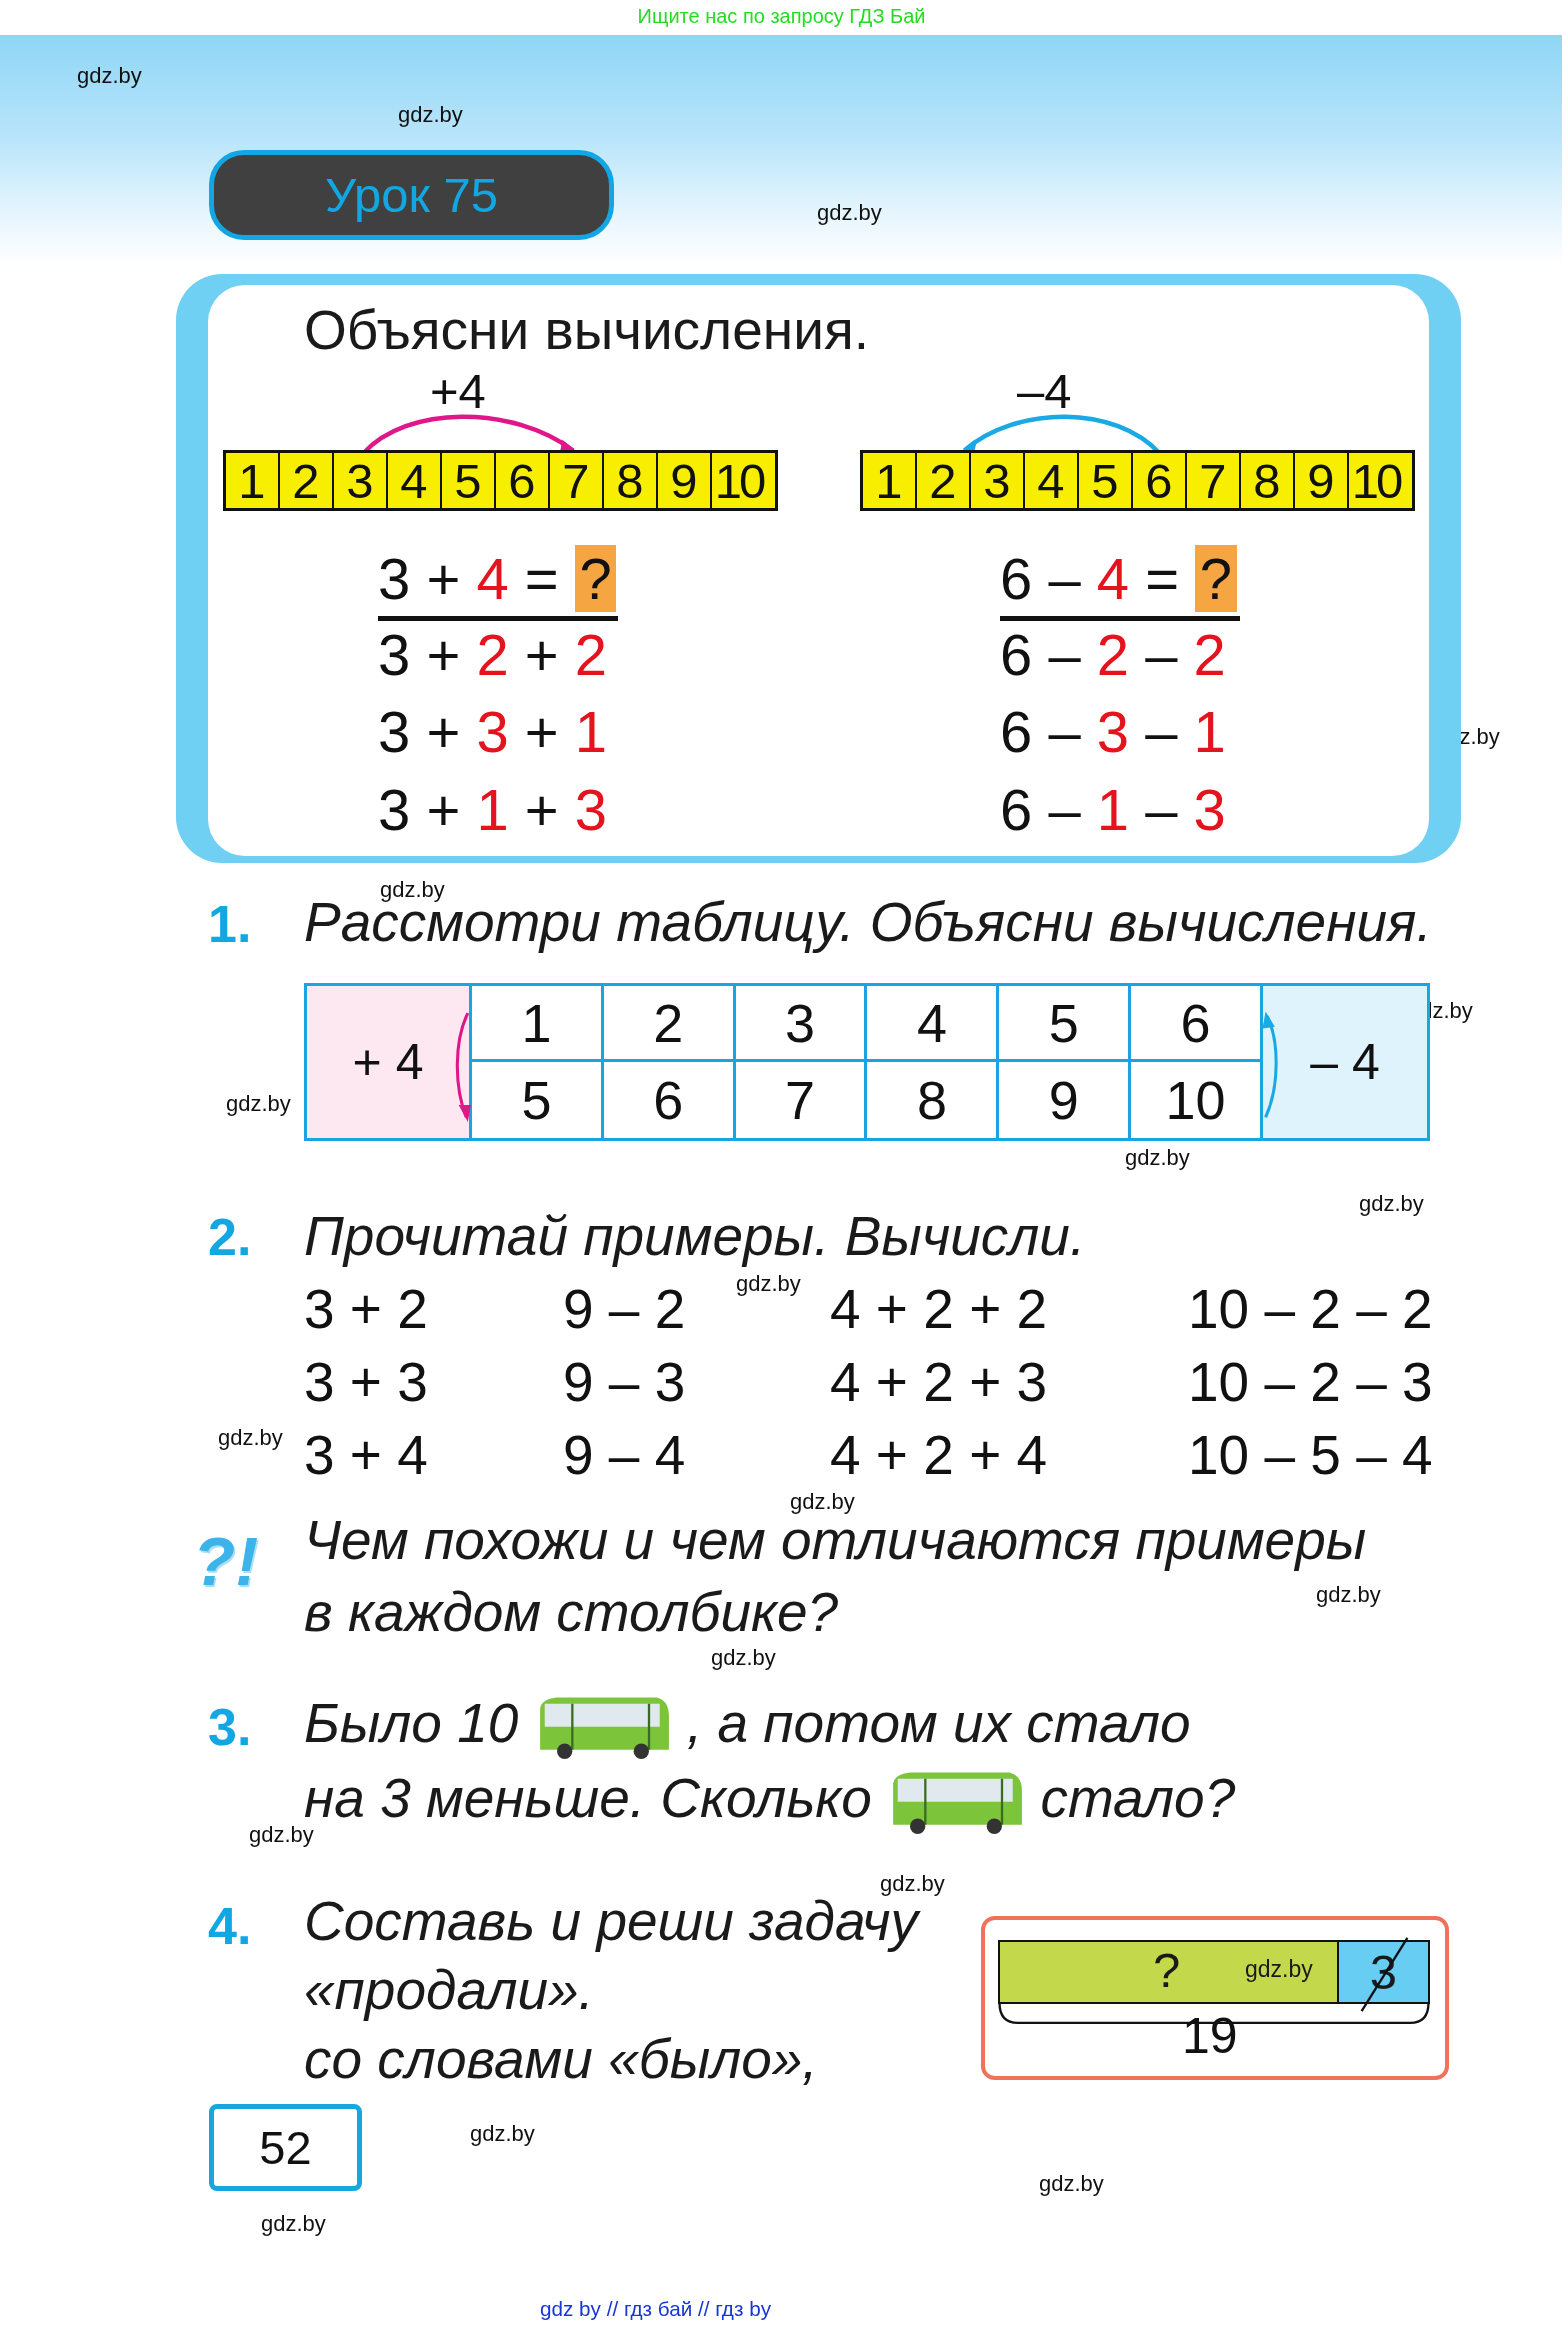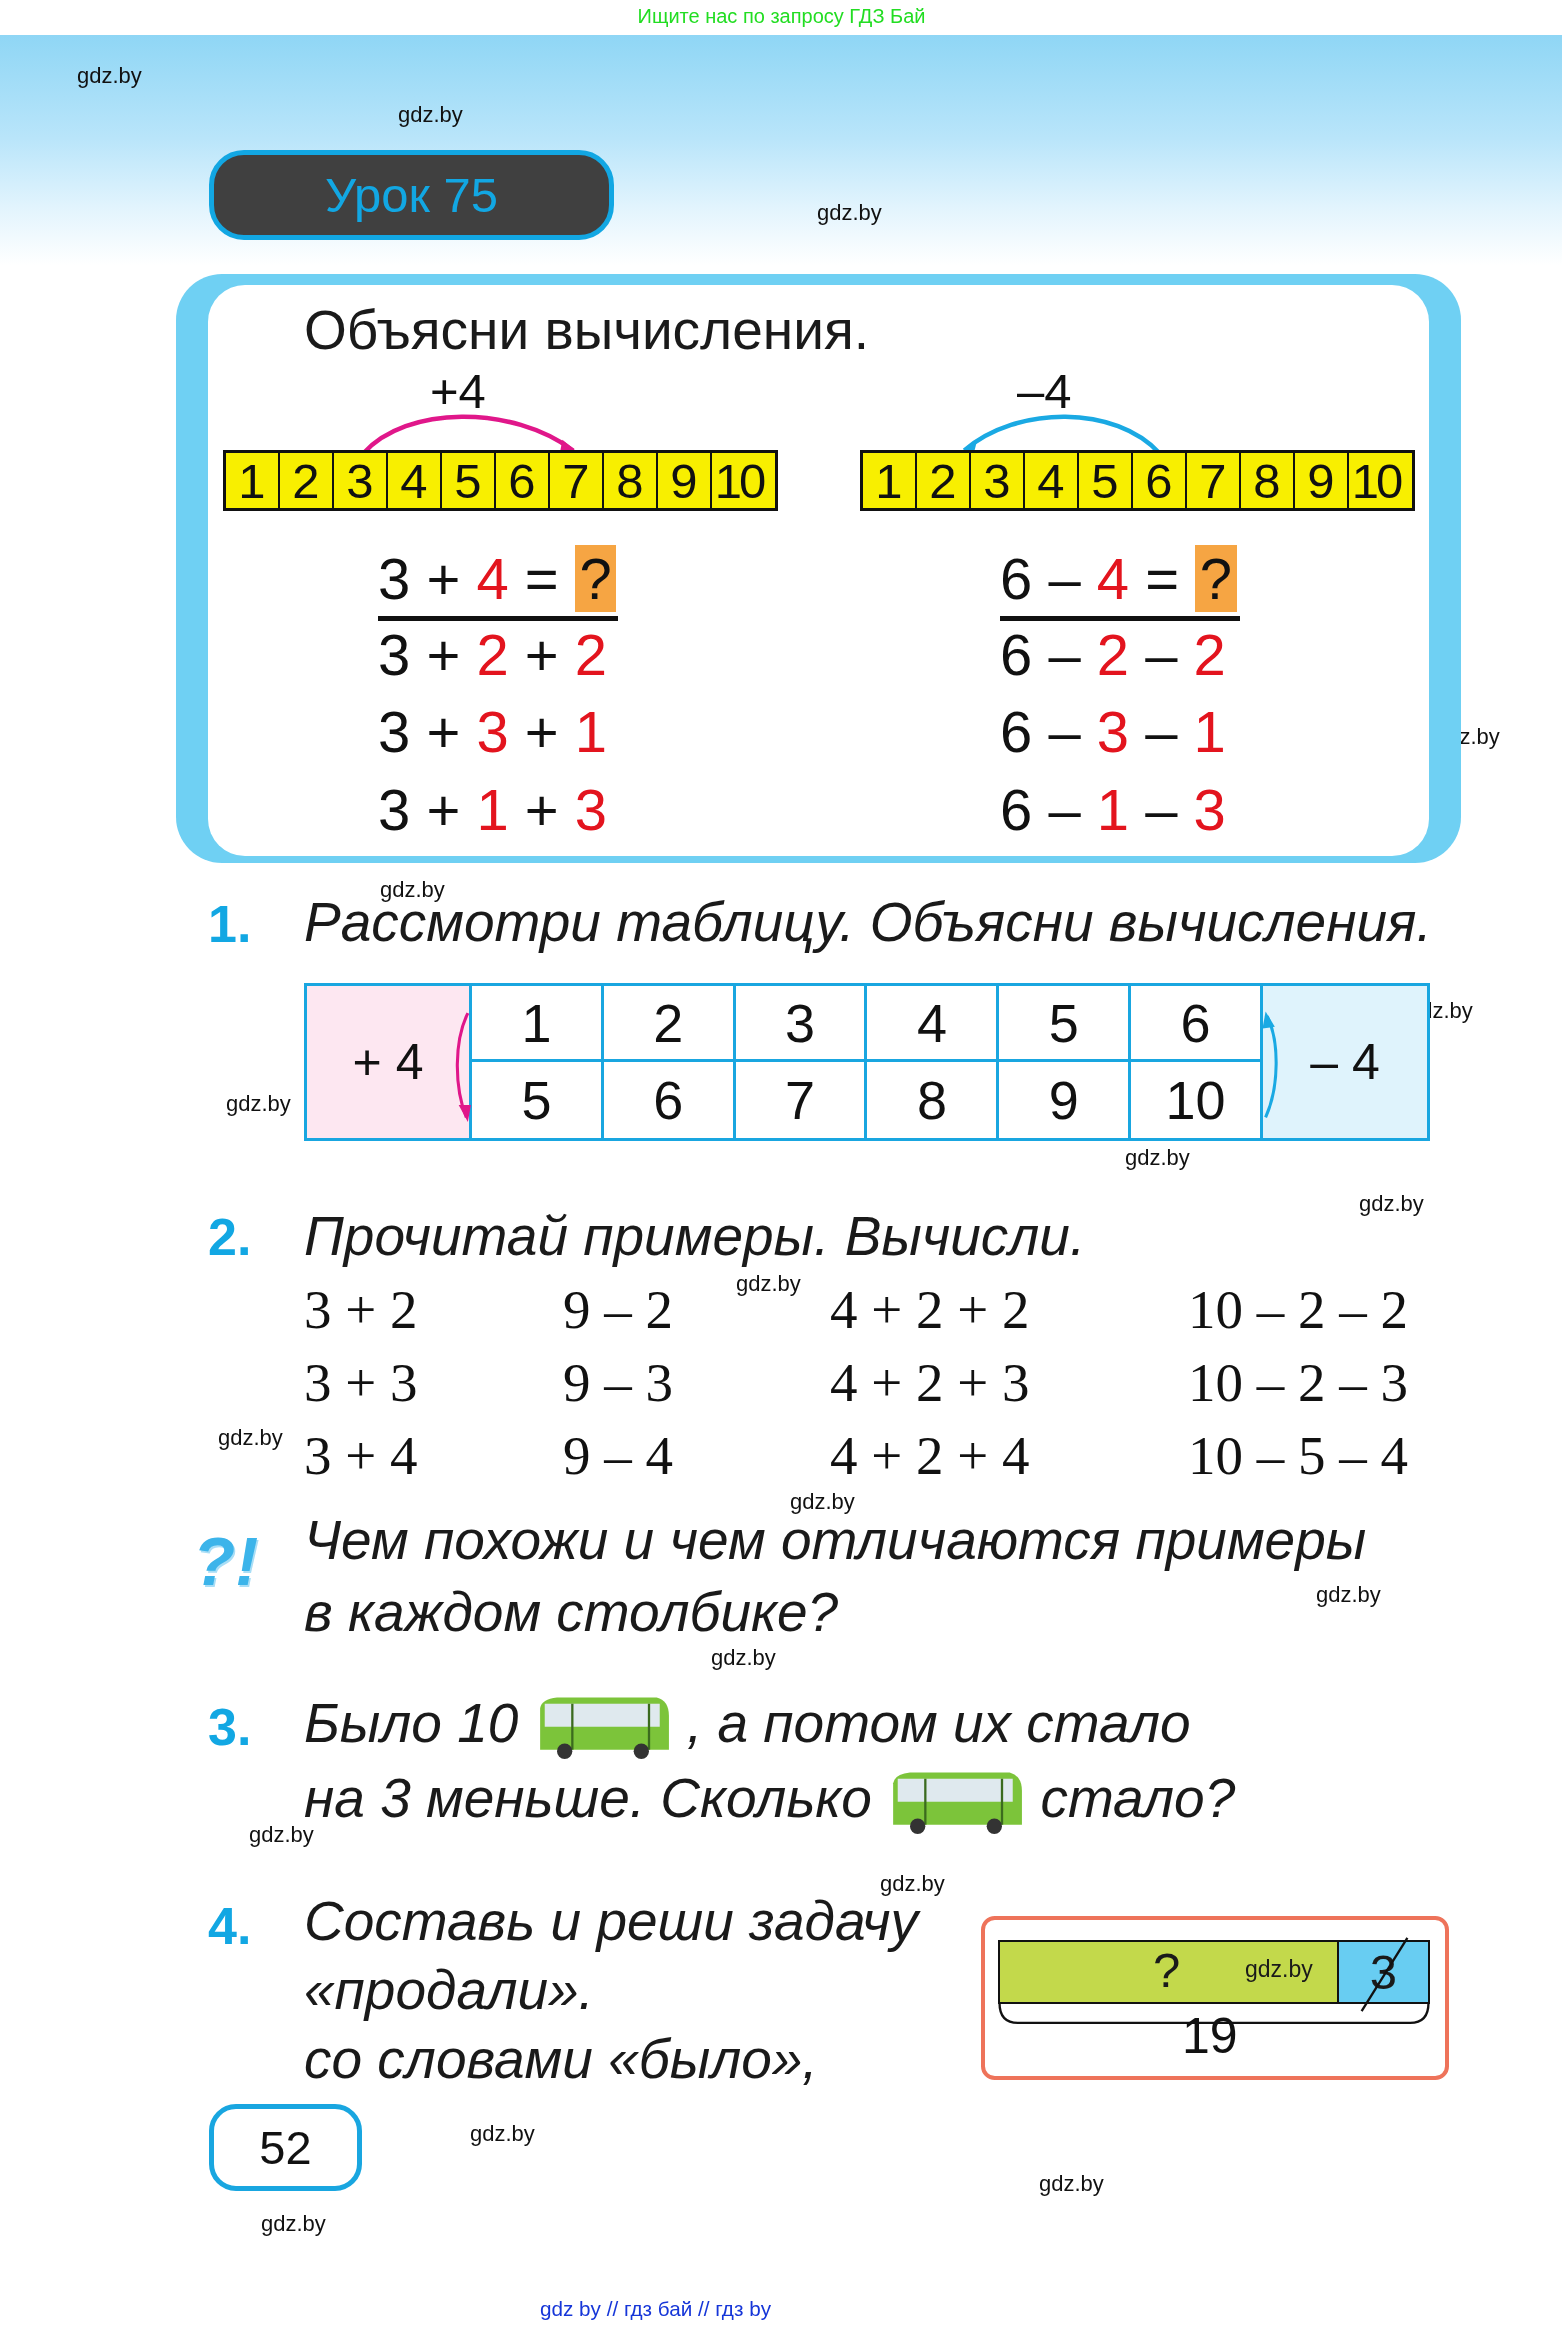--- a/index.html
+++ b/index.html
@@ -55,36 +55,36 @@
   .task-text { position:absolute; font-size:55px; color:#1a1a1a; white-space:nowrap;font-style:italic; }
   .ptable {
     position:absolute; left:304px; top:983px; width:1126px; height:158px;
     border:3.1px solid #19a6e0; box-sizing:border-box; display:flex;
   }
   .ptable .lead { width:162px; background:#fde7f1; border-right:3.1px solid #19a6e0; display:flex; align-items:center; justify-content:center; font-size:50px; color:#111; }
   .ptable .tail { width:164px; background:#dff3fc; display:flex; align-items:center; justify-content:center; font-size:50px; color:#111; }
   .ptable .grid { flex:1; display:grid; grid-template-columns:repeat(6,1fr); grid-template-rows:1fr 1fr; }
   .ptable .gc { border-right:3.1px solid #19a6e0; display:flex; align-items:center; justify-content:center; font-size:54px; color:#111; }
   .ptable .gc.top { border-bottom:3.1px solid #19a6e0; }
-  .ex-col { position:absolute; font-size:55px; color:#111; white-space:nowrap; line-height:73px;font-family:Liberation Serif, serif; }
+  .ex-col { position:absolute; font-size:55px; color:#111; white-space:nowrap; line-height:73px; }
   .bus {
     display:inline-block; width:138px; height:69px; vertical-align:middle; position:relative;
   }
   .diagram-frame {
     position:absolute; left:981px; top:1916px; width:468px; height:164px;
     border:4.6px solid #ee735a; border-radius:13.8px; box-sizing:border-box; background:#fff;
   }
   .bar {
     position:absolute; left:998px; top:1940px; width:432px; height:64px; border:2.3px solid #111; box-sizing:border-box; display:flex;
   }
   .bar .g { flex:1; background:#c3d94b; border-right:2.3px solid #111; position:relative; }
   .bar .b { width:89px; background:#68cdf2; position:relative; display:flex; align-items:center; justify-content:center; font-size:49px; }
   .page-pill {
     position:absolute; left:209px; top:2104px; width:153px; height:87px;
-    border:5.4px solid #19a6e0; border-radius:27px; box-sizing:border-box;
+    border:5.4px solid #19a6e0; border-radius:8px; box-sizing:border-box;
     display:flex; align-items:center; justify-content:center; font-size:47px; color:#111;
   }
   .footer {
     position:absolute; left:0; top:2297px; width:1311px; text-align:center; color:#1636d8; font-size:20.7px;
   }
 </style>
 </head>
 <body>
 
 <div class="topbar">Ищите нас по запросу ГДЗ Бай</div>

